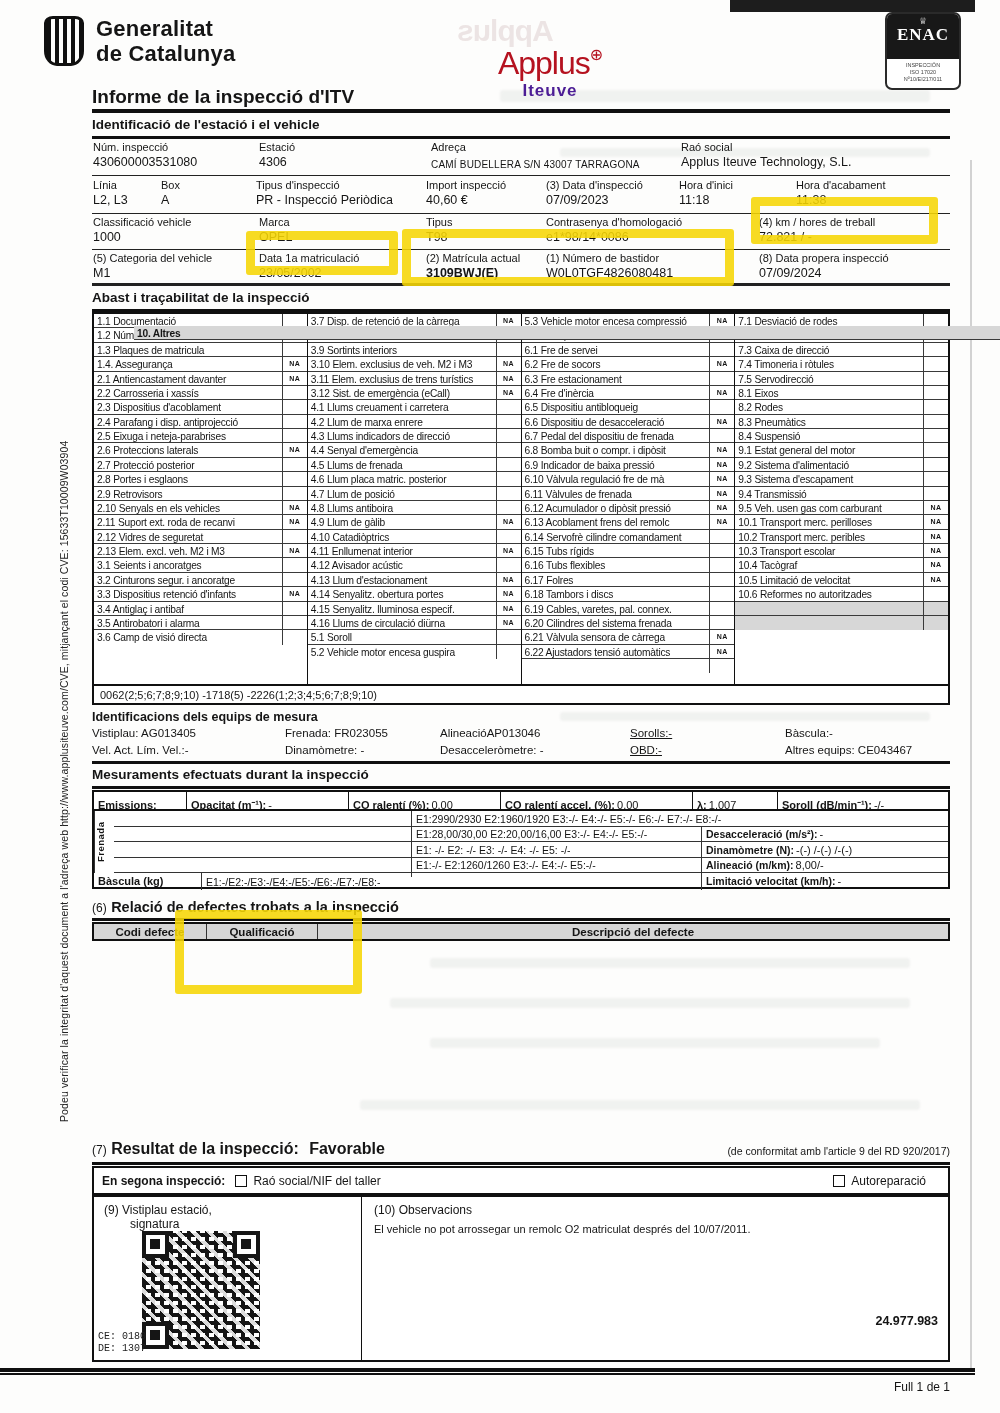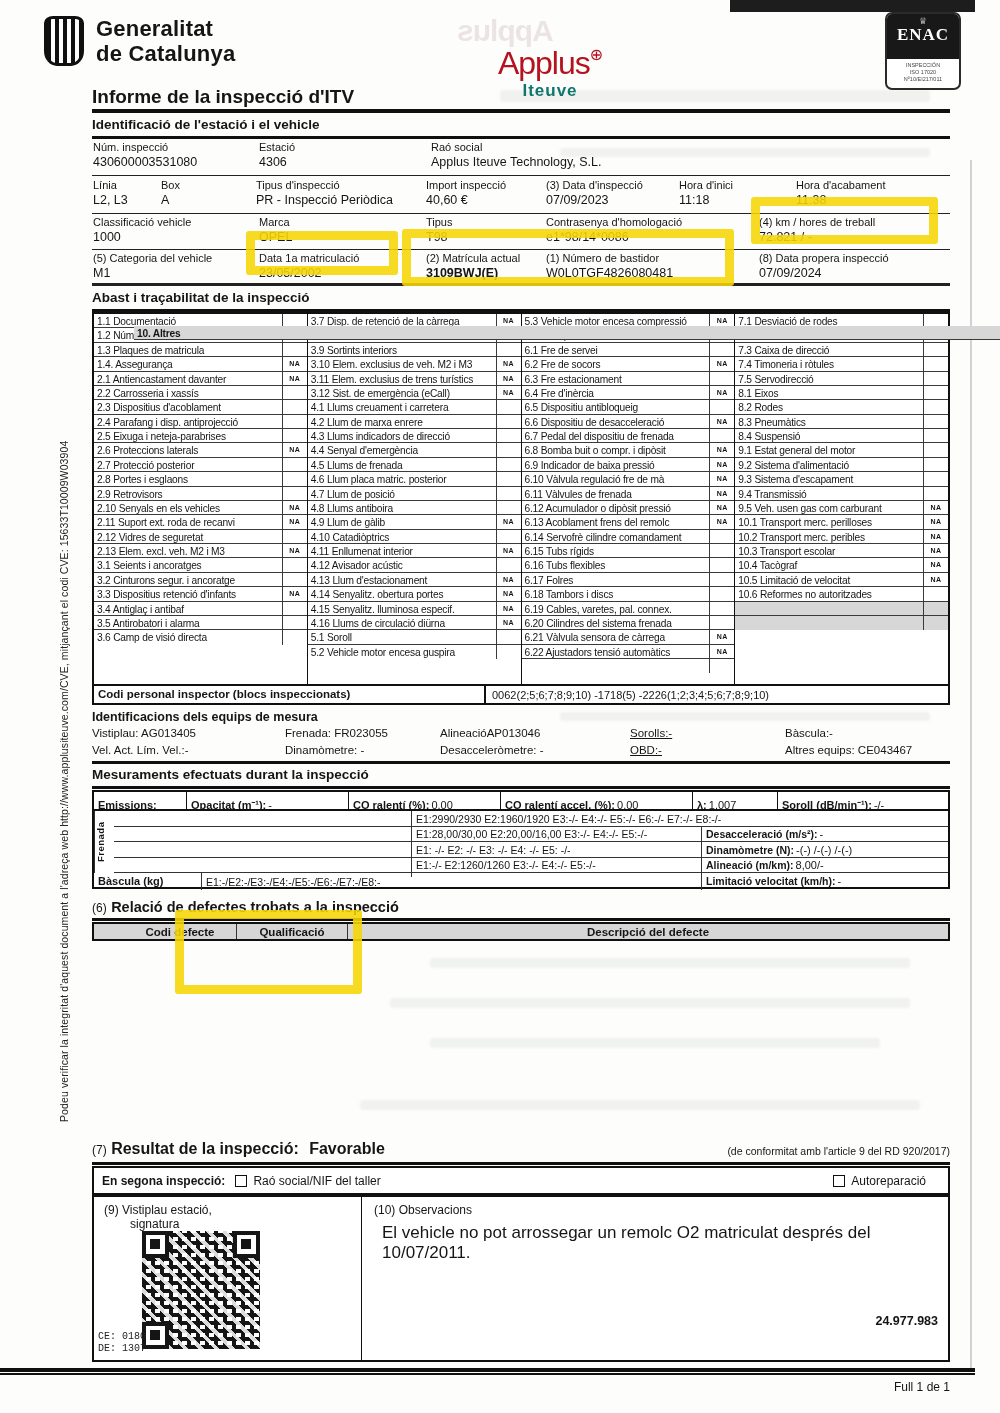--- a/index.html
+++ b/index.html
@@ -19,21 +19,21 @@
   .hdr { position:absolute; left:40px; top:12px; width:920px; height:74px; }
   .gc { position:absolute; left:4px; top:4px; display:flex; gap:12px; align-items:center; }
   .gc-shield { width:40px; height:50px; border:3px solid #101010; border-radius:9px 9px 13px 13px / 7px 7px 15px 15px;
                background:repeating-linear-gradient(90deg,#101010 0 4px,#fdfdfc 4px 8px); }
   .gc-name { font-size:22px; font-weight:bold; line-height:25px; letter-spacing:.2px; }
   .applus { position:absolute; left:400px; top:6px; width:220px; text-align:center; }
   .applus-main { font-size:32px; font-weight:normal; color:#b5121f; letter-spacing:-1px; line-height:36px;margin-top:19px; }
   .applus-plus { font-size:16px; vertical-align:14px; color:#b5121f; }
   .applus-ghost { position:absolute; left:18px; top:-4px; font-size:30px; font-weight:bold; color:#9b6a6a;
                   opacity:.16; transform:scaleX(-1); letter-spacing:-1px; }
-  .applus-sub { font-size:17px; font-weight:bold; color:#0f766e; letter-spacing:1px; margin-top:0px; text-align:center; }
+  .applus-sub { font-size:17px; font-weight:bold; color:#4c1d95; letter-spacing:1px; margin-top:0px; text-align:center; }
   .enac { position:absolute; left:845px; top:0px; width:76px; height:78px; border:2px solid #2a2a2a; border-radius:7px;
           background:#fff; overflow:hidden; }
   .enac-top { height:45px; background:#181818; color:#fff; text-align:center; padding-top:2px; }
   .enac-crown { font-size:9px; line-height:10px; }
   .enac-name { font-family:"Liberation Serif", serif; font-weight:bold; font-size:17px; letter-spacing:1px; line-height:18px; }
   .enac-bot { text-align:center; font-size:5.5px; line-height:7px; color:#444; padding-top:3px; }
 
   
   .content-abs { position:absolute; left:92px; width:858px; }
   .rule { position:absolute; left:92px; width:858px; background:#101010; }
@@ -95,21 +95,21 @@
   .b-x .m-l, .ba-x .m-l { font-size:10.5px; }
   .ba-row { display:flex; height:17px; }
   .ba-l { width:108px; border-right:1px solid #333; font-weight:bold; font-size:11px; padding:2px 0 0 4px; }
   .ba-v { flex:1; font-size:10.5px; padding:2.5px 0 0 4px; white-space:nowrap; }
   .ba-x { width:247px; border-left:1px solid #333; font-size:10.5px; padding:2px 16px 0 4px; }
 
   
   .def-hdr { position:absolute; left:92px; top:922px; width:858px; height:19px; display:flex;
              border:2px solid #101010; background:#d6d6d6; font-weight:bold; font-size:11.5px; }
   .def-hdr > div { border-right:1px solid #333; text-align:center; padding-top:2px; }
-  .def-hdr > div:nth-child(1){ width:113px;margin-left:30px; } .def-hdr > div:nth-child(2){ width:111px; }
+  .def-hdr > div:nth-child(1){ width:113px; } .def-hdr > div:nth-child(2){ width:111px; }
   .def-hdr > div:nth-child(3){ flex:1; border-right:none; }
   .def-body { position:absolute; left:92px; top:941px; width:858px; height:190px;
               border:2px solid #101010; border-top:none; background:#fff; }
   .def-vline { position:absolute; top:0; bottom:0; width:1px; background:#333; }
   .def-val { position:absolute; left:127px; top:9px; font-size:12px; white-space:nowrap; z-index:5; }
 
   
   .res-line { position:absolute; left:92px; top:1140px; width:858px; }
   .res-num { font-size:12px; } .res-title { font-size:16px; font-weight:bold; }
   .res-note { position:absolute; right:0; top:5px; font-size:10.5px; }
@@ -117,21 +117,21 @@
              display:flex; align-items:center; background:#fff; font-size:12px; }
   .cbx { width:12px; height:12px; border:1.5px solid #101010; display:inline-block; margin:0 6px 0 10px; background:#fff; }
   .seg-bold { font-weight:bold; margin-left:8px; }
   .sig-box { position:absolute; left:92px; top:1195px; width:858px; height:167px; border:2px solid #101010;
              display:flex; background:#fff; }
   .sig-left { width:268px; border-right:1.5px solid #101010; position:relative; padding:6px 0 0 10px; }
   .sig-l1, .sig-l2 { font-size:12px; }
   .sig-l2 { padding-left:26px; }
   .sig-right { flex:1; position:relative; padding:6px 0 0 12px; }
   .obs-label { font-size:12px; margin-bottom:6px; }
-  .obs-text { font-size:17px;margin-left:8px; }
+  .obs-text { font-size:11px; }
   .doc-num { position:absolute; right:10px; bottom:32px; font-size:12.5px; font-weight:bold; }
   .cede { position:absolute; left:4px; bottom:5px; font-family:"Liberation Mono", monospace; font-size:10px; line-height:12px; color:#222; }
 
   
   .qr { position:absolute; left:48px; top:34px; width:118px; height:118px; background:
         repeating-linear-gradient(45deg, transparent 0 7px, rgba(255,255,255,.85) 7px 11px),
         repeating-linear-gradient(0deg, #151515 0 4px, transparent 4px 8px),
         repeating-linear-gradient(90deg, #151515 0 4px, #fff 4px 9px); }
   .qf { position:absolute; width:27px; height:27px; border:4.5px solid #151515; background:#fff; }
   .qf::after { content:""; position:absolute; left:4px; top:4px; width:10px; height:10px; background:#151515; }
@@ -198,20 +198,24 @@
 
   <div class="id-row" style="top:139px;height:37px">
     <div class="id-cell" style="width:166px">
         <div class="id-l">Núm. inspecció</div>
         <div class="id-v">430600003531080</div>
       </div>
     <div class="id-cell" style="width:172px">
         <div class="id-l">Estació</div>
         <div class="id-v">4306</div>
       </div>
+    <div class="id-cell" style="width:250px">
+        <div class="id-l">Adreça</div>
+        <div class="id-v small">CAMÍ BUDELLERA S/N 43007 TARRAGONA</div>
+      </div>
     <div class="id-cell" style="flex:1">
         <div class="id-l">Raó social</div>
         <div class="id-v">Applus Iteuve Technology, S.L.</div>
       </div>
   </div>
 
   <div class="id-row" style="top:177px;height:37px">
     <div class="id-cell" style="width:68px">
         <div class="id-l">Línia</div>
         <div class="id-v">L2, L3</div>
@@ -816,21 +820,20 @@
         </div>
 
         <div class="it-row shaded">
           <div class="it-label"></div>
           <div class="it-s"></div>
         </div>
       </div>
   </div>
 
   <div class="insp-row">
-    <div class="insp-l">Codi personal inspector (blocs inspeccionats)</div>
     <div class="insp-v">0062(2;5;6;7;8;9;10) -1718(5) -2226(1;2;3;4;5;6;7;8;9;10)</div>
   </div>
 
   <div class="content-abs sec-title" style="top:710px;font-size:12.5px">Identificacions dels equips de mesura</div>
   <div class="eq-row" style="top:727px">
 
   <div>Vistiplau: AG013405</div>
       <div>Frenada: FR023055</div>
       <div>AlineacióAP013046</div>
       <div>Sorolls:-</div>

